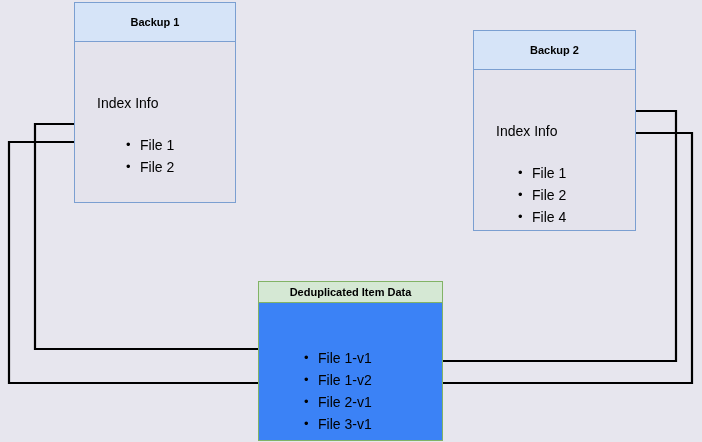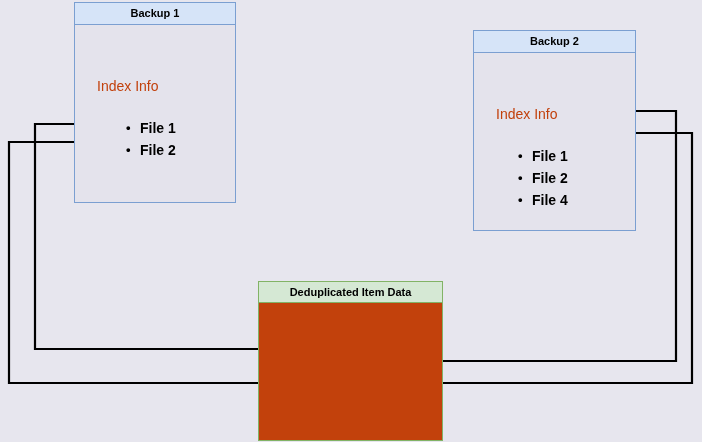--- a/index.html
+++ b/index.html
@@ -34,68 +34,67 @@
     box-sizing: border-box;
     display: flex;
     flex-direction: column;
   }
   .box-blue {
     border: 1px solid #7b9fd1;
     background: #e4e3ec;
   }
   .box-green {
     border: 1px solid #82b366;
-    background: #c2410c;
+    background: #3b82f6;
   }
   .box-header {
     box-sizing: border-box;
     text-align: center;
     font-size: 11px;
     font-weight: bold;
     color: #000000;
     line-height: 1;
     display: flex;
     align-items: center;
     justify-content: center;
   }
   .header-blue {
     background: #d6e4f8;
     border-bottom: 1px solid #7b9fd1;
-    height: 22px;
+    height: 39px;
   }
   .header-green {
     background: #d5e8d4;
     border-bottom: 1px solid #82b366;
     height: 21px;
   }
   .box-body {
     position: relative;
     flex: 1;
   }
   .subtitle {
     position: absolute;
     font-size: 14px;
-    color: #c2410c;
+    color: #000000;
     white-space: nowrap;
   }
   .file-list {
     position: absolute;
     margin: 0;
     padding: 0;
     list-style: none;
   }
   .file-list li {
     position: relative;
     font-size: 14px;
     color: #000000;
     height: 22px;
     line-height: 22px;
     padding-left: 14px;
     white-space: nowrap;
-    font-weight: bold;
   }
   .file-list li::before {
     content: "\2022";
     position: absolute;
     left: 0;
     top: 0;
     font-size: 13px;
     line-height: 22px;
     color: #000000;
   }
@@ -150,15 +149,23 @@
       <ul class="file-list">
         <li>File 1</li>
         <li>File 2</li>
         <li>File 4</li>
       </ul>
     </div>
   </div>
 
   <div class="box box-green" id="dedup">
     <div class="box-header header-green">Deduplicated Item Data</div>
+    <div class="box-body">
+      <ul class="file-list">
+        <li>File 1-v1</li>
+        <li>File 1-v2</li>
+        <li>File 2-v1</li>
+        <li>File 3-v1</li>
+      </ul>
+    </div>
   </div>
 
 </div>
 
 </body></html>

